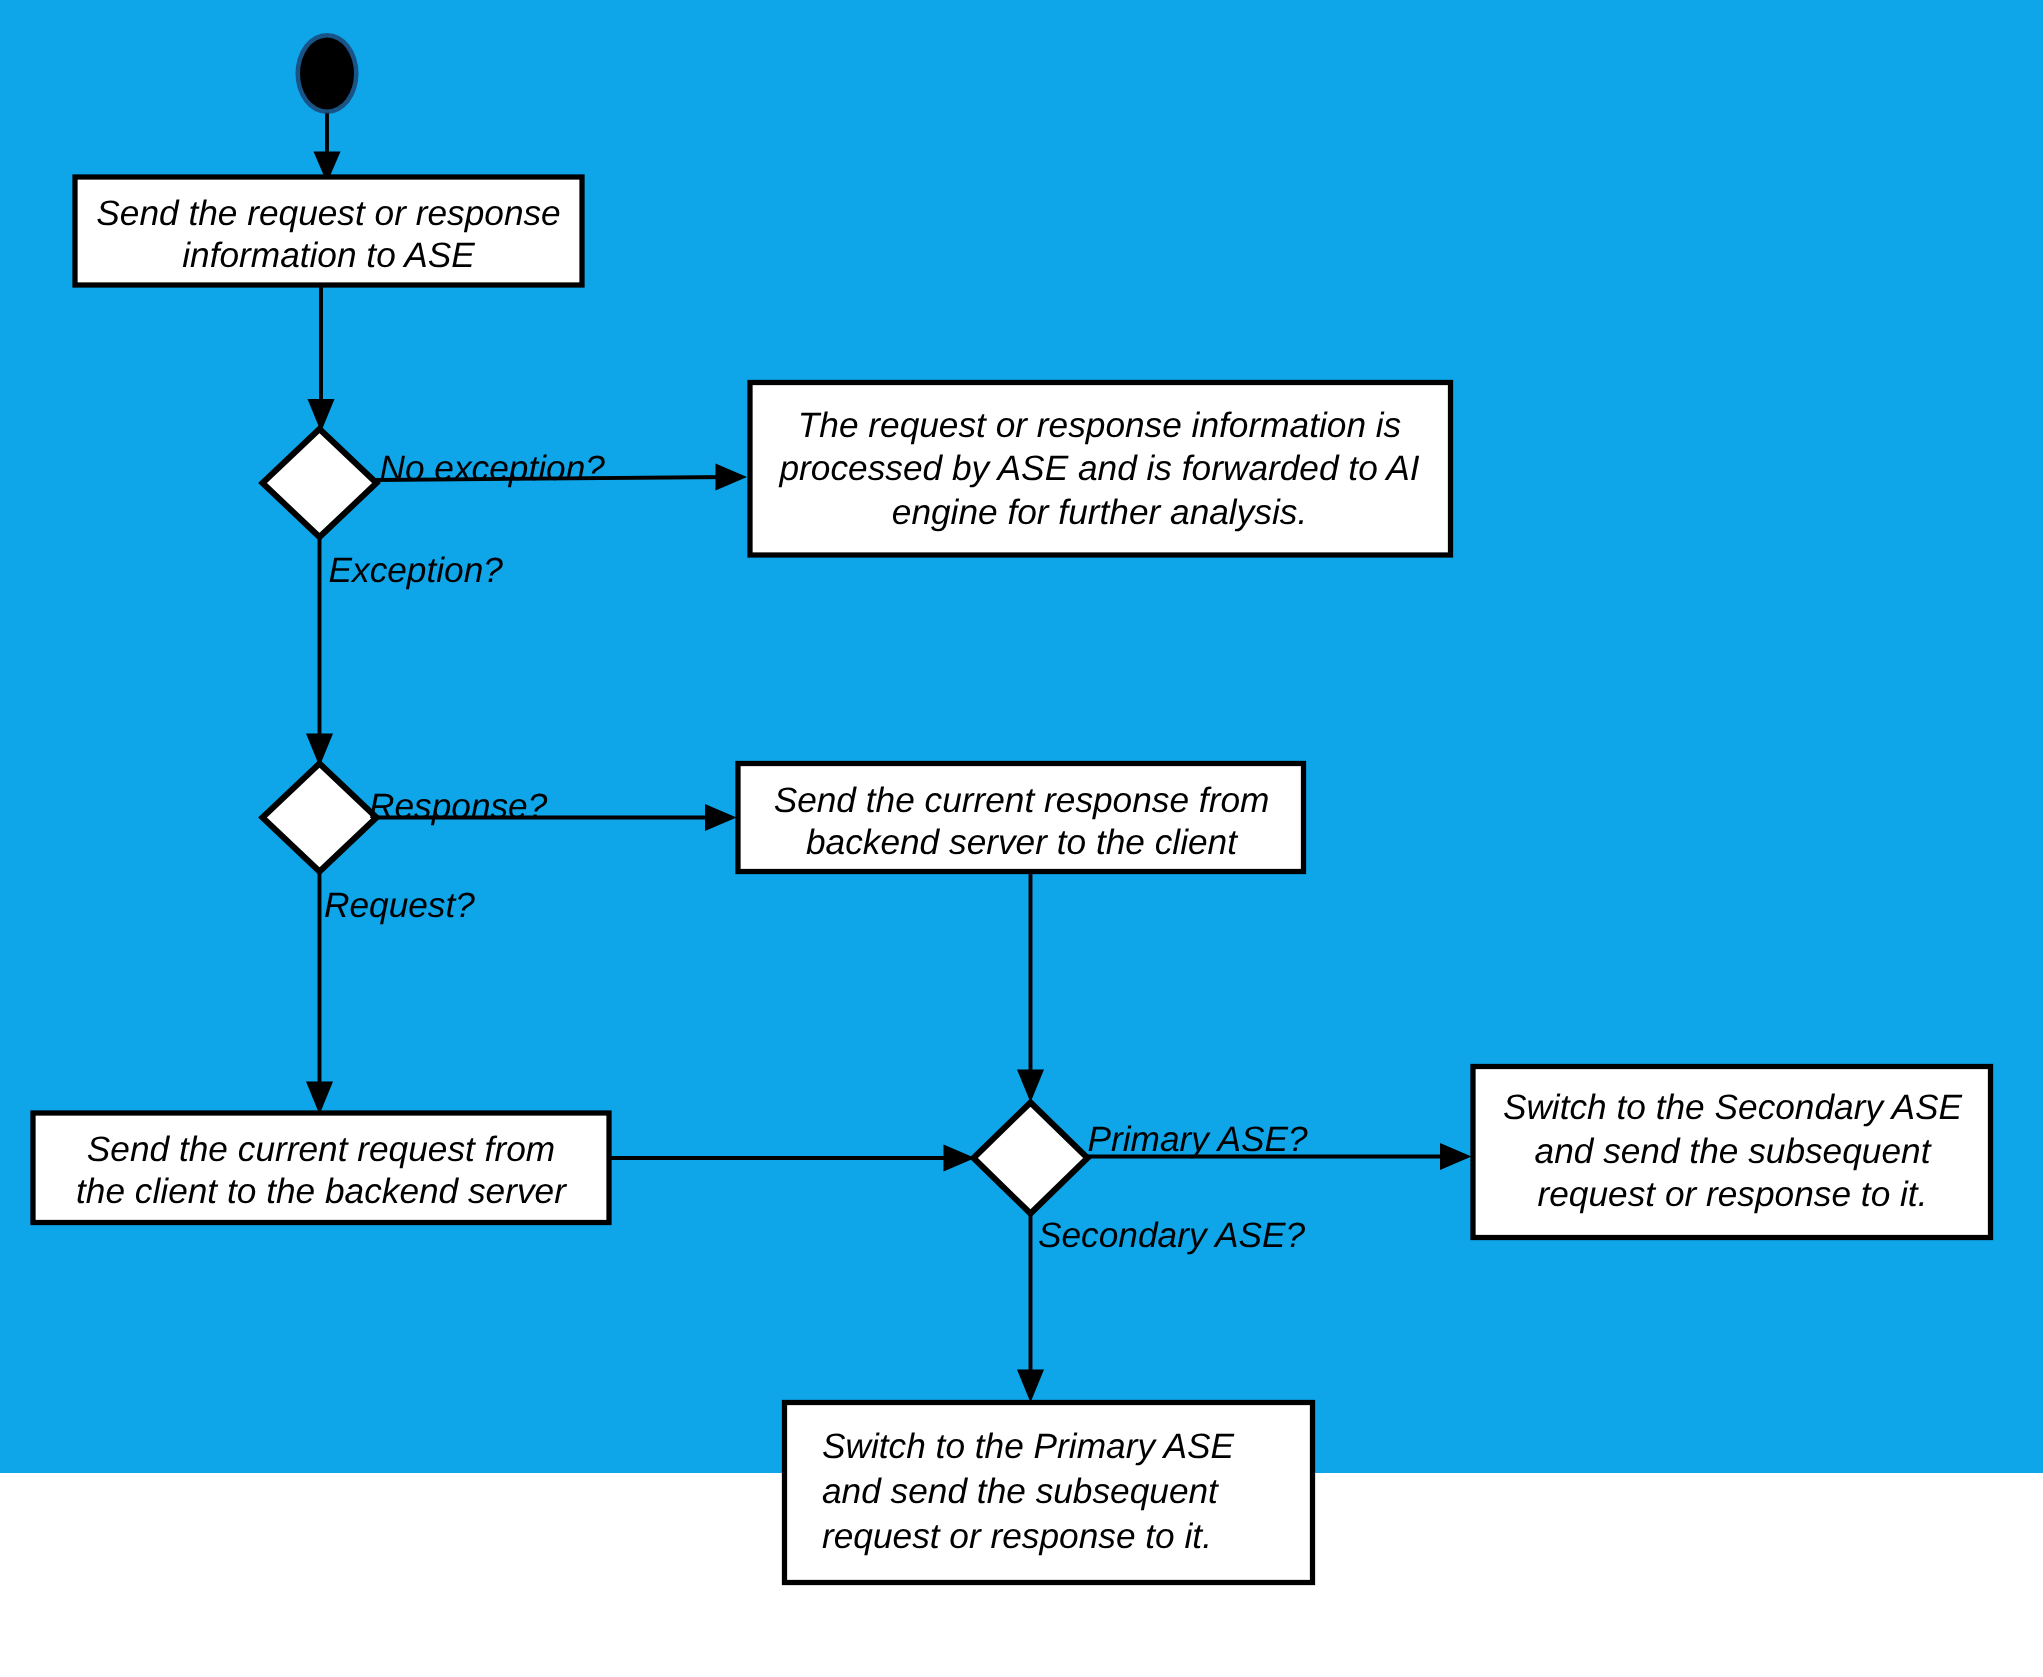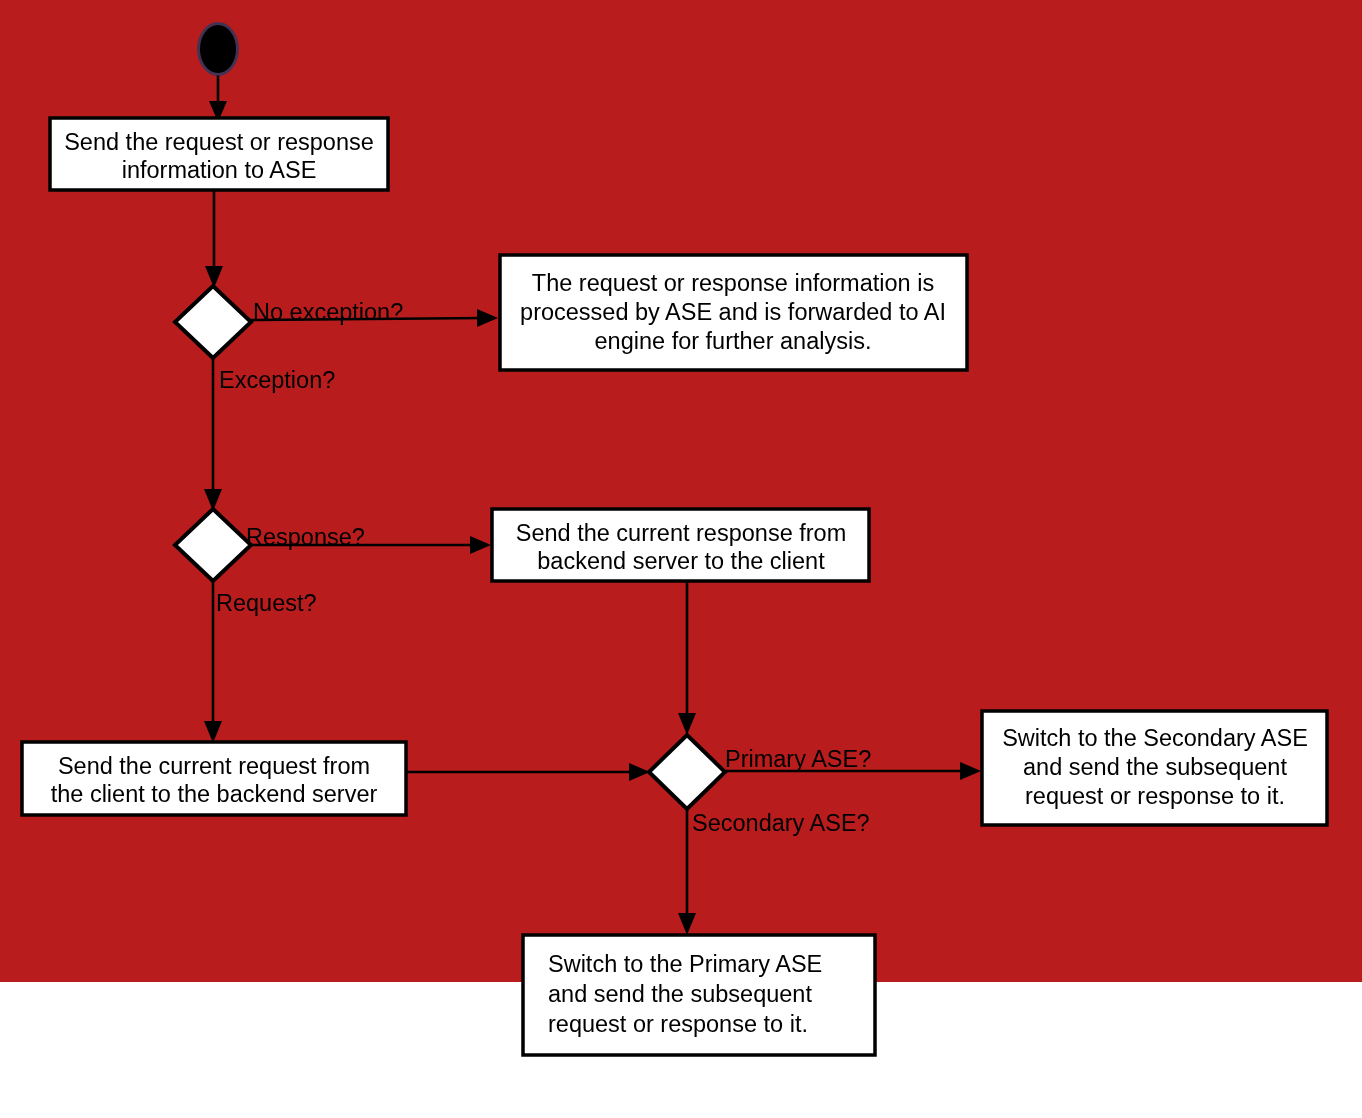--- a/index.html
+++ b/index.html
@@ -11,21 +11,22 @@
   body {
     width: 1362px;
     height: 1118px;
     overflow: hidden;
     font-family: "Liberation Sans", sans-serif;
   }
   #diagram-root {
     position: relative;
     width: 1362px;
     height: 982px;
-    background: #b91c1c;
+    background: #0ea5e9;
+    font-style: italic;
   }
   svg#flow-svg {
     position: absolute;
     left: 0;
     top: 0;
     width: 1362px;
     height: 1118px;
     display: block;
   }
   .node-box {

